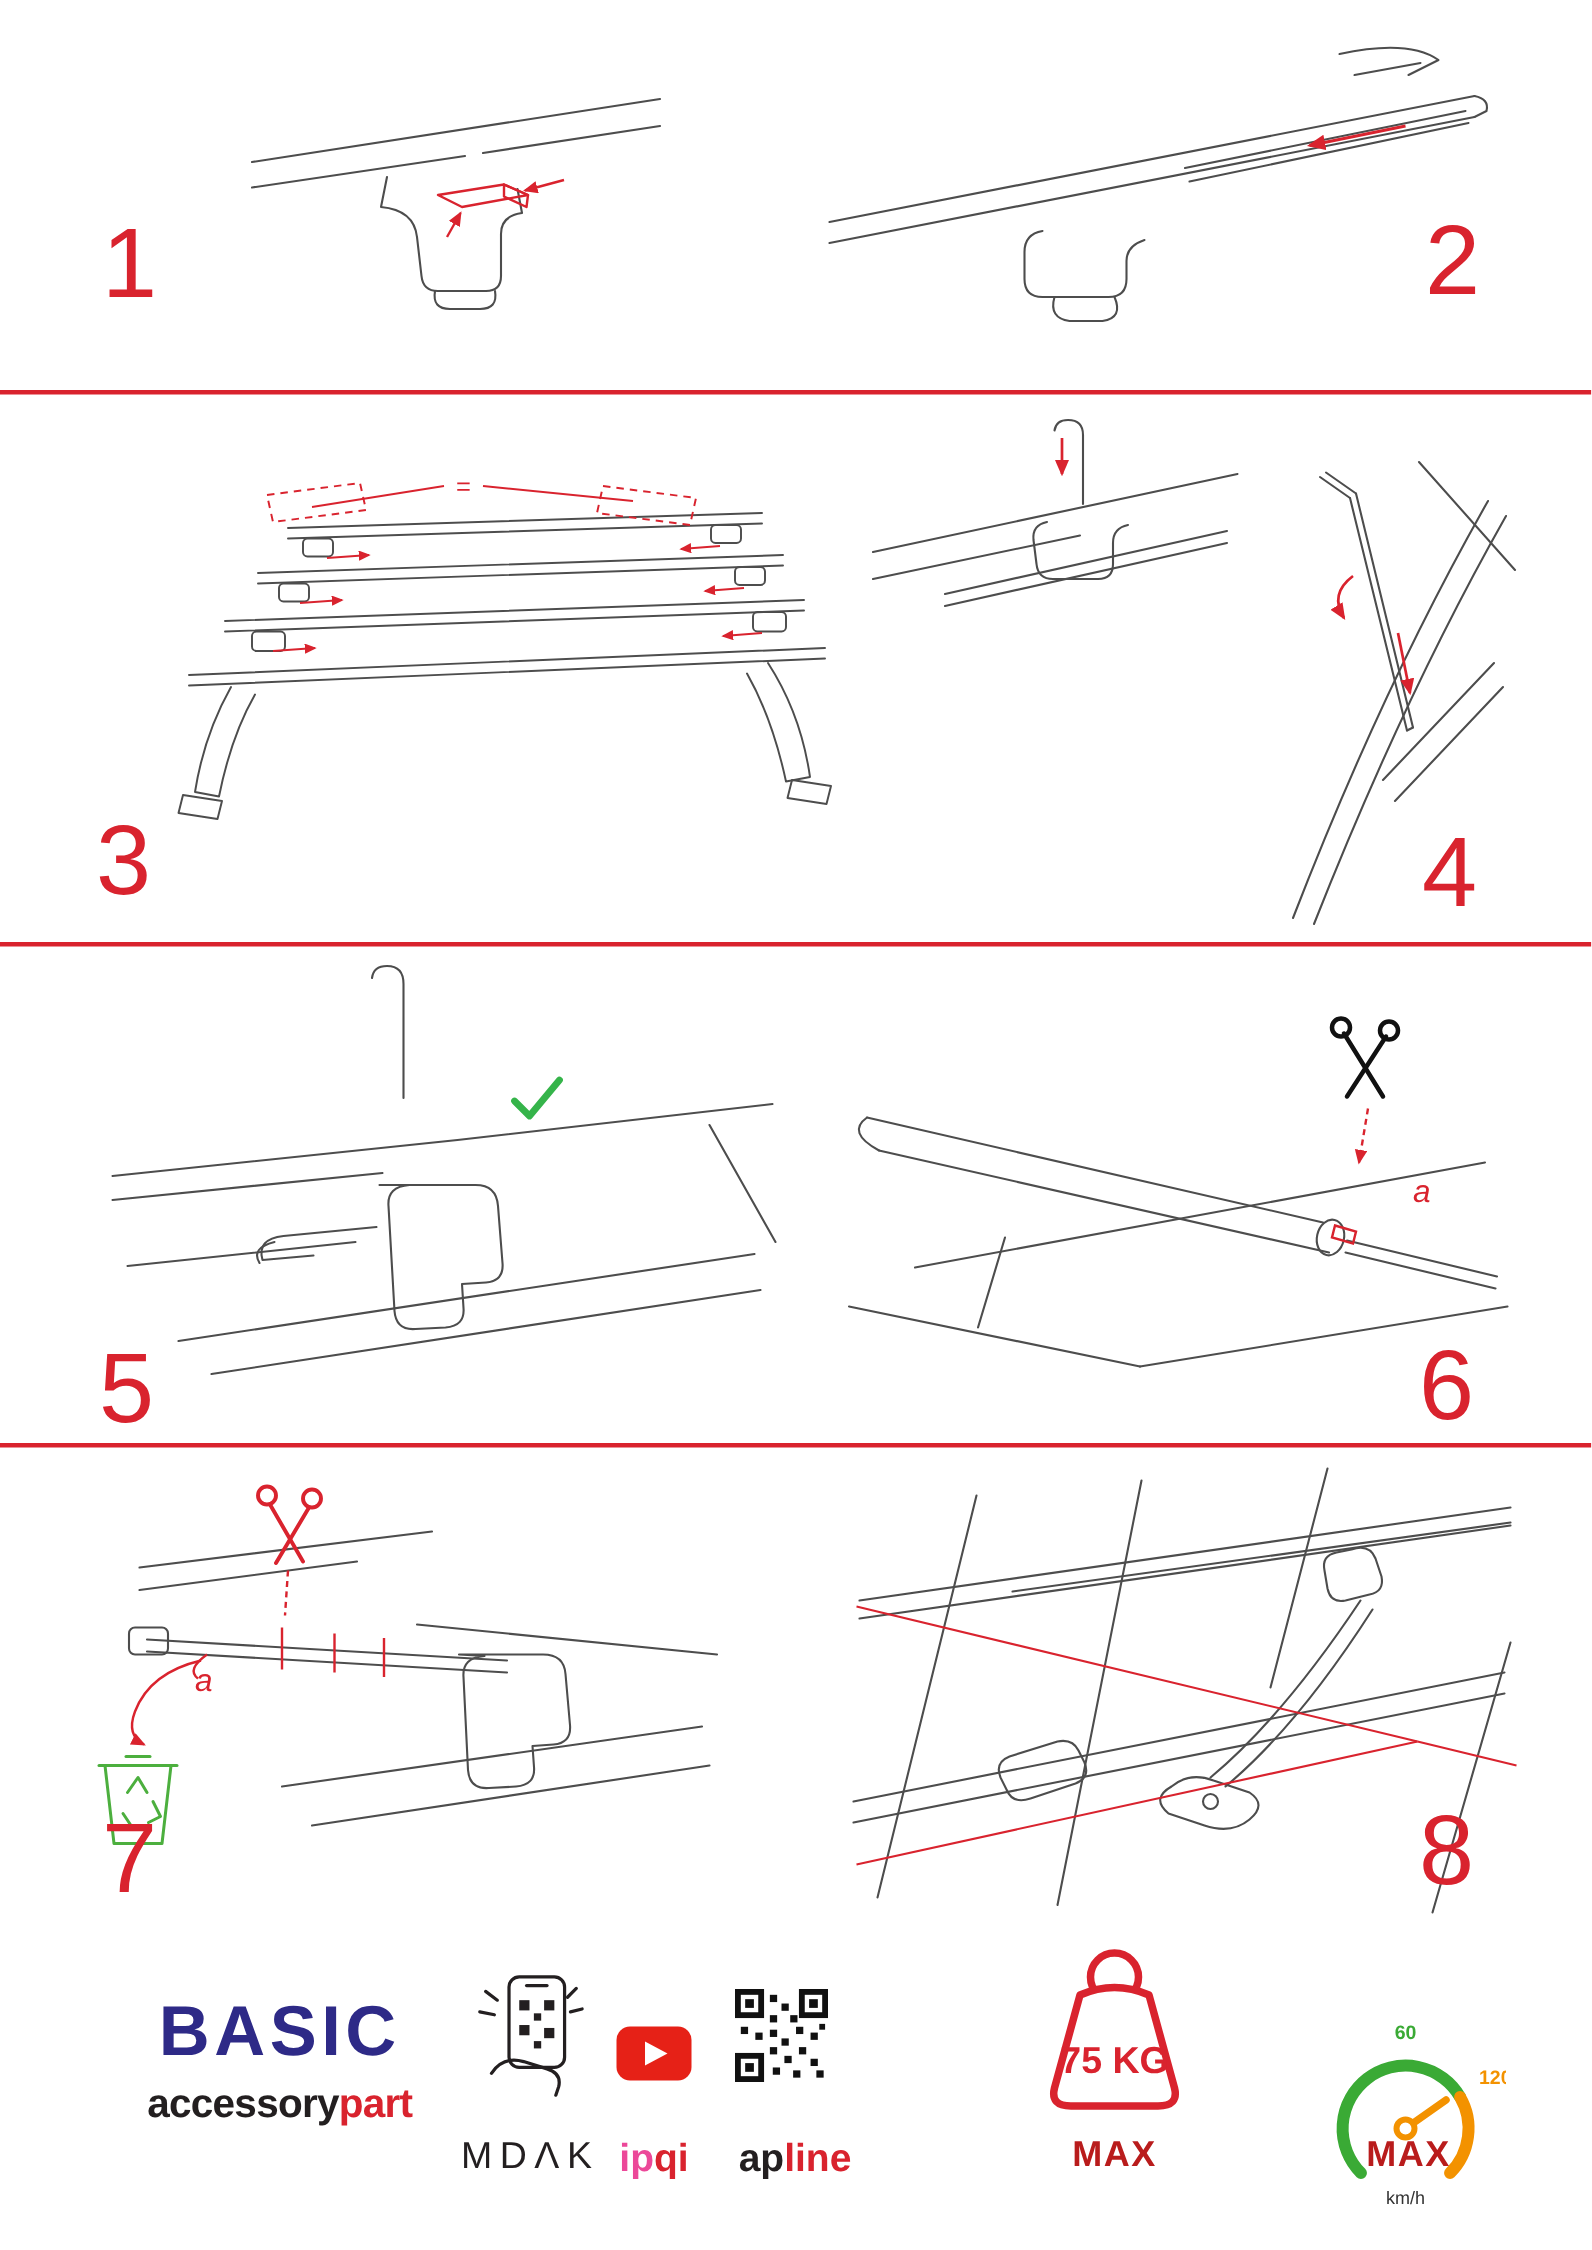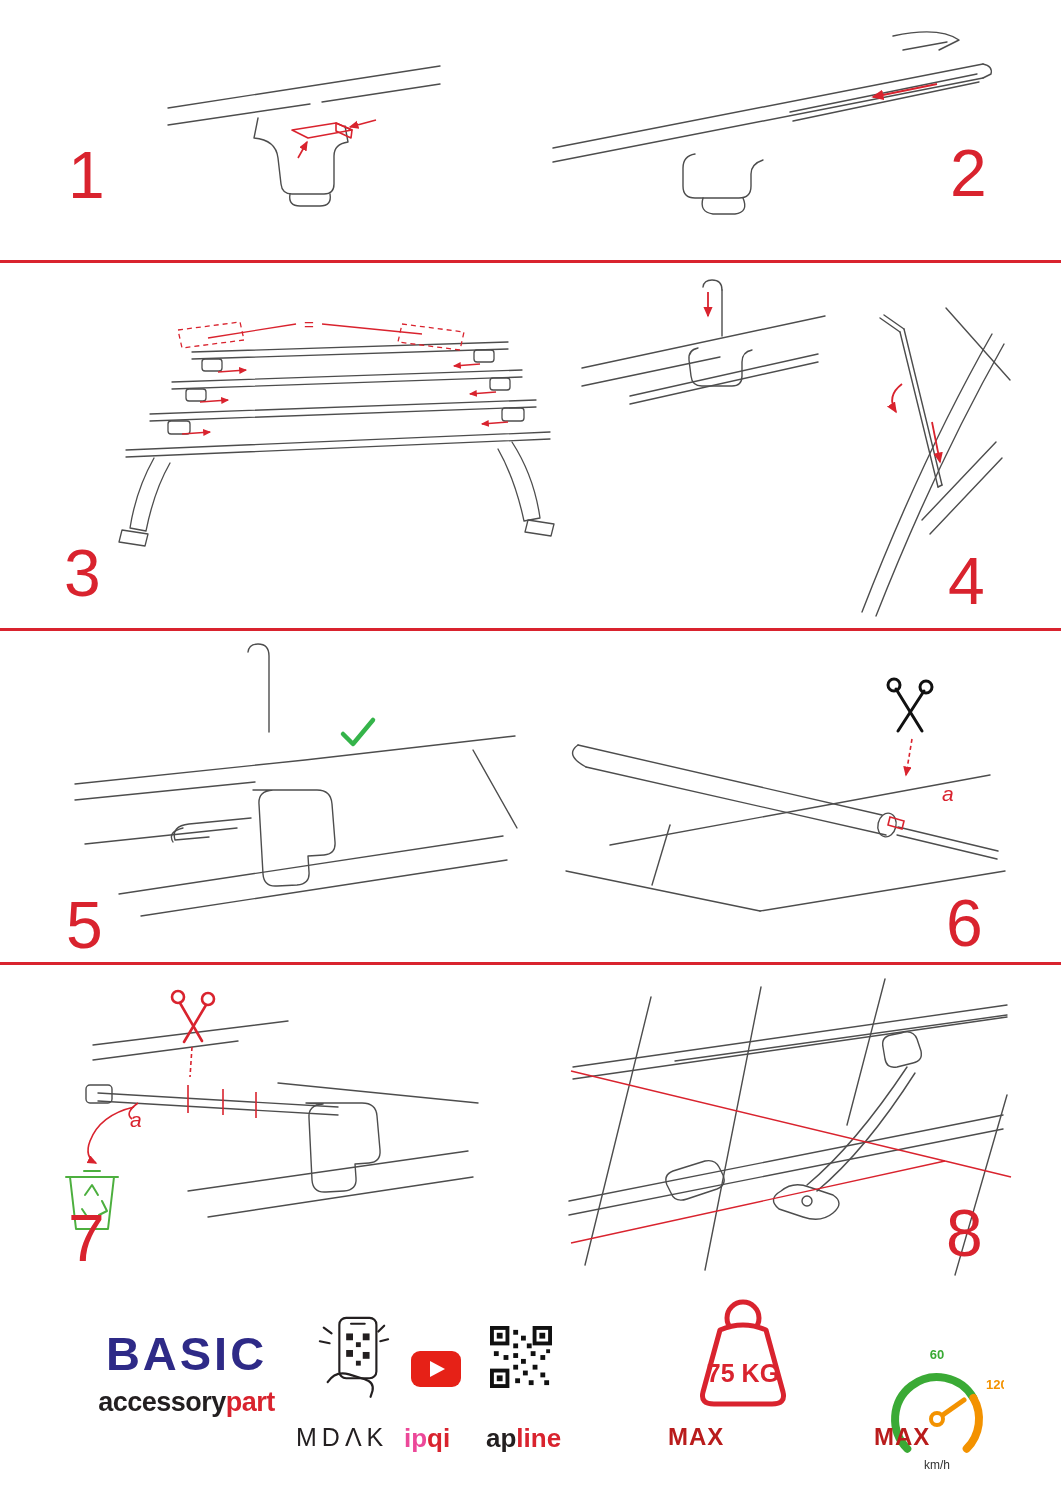--- a/index.html
+++ b/index.html
@@ -11,21 +11,21 @@
     --orange:#f39200;
   }
   *{box-sizing:border-box}
   html,body{margin:0;padding:0;background:#fff;font-family:"Liberation Sans",sans-serif}
   .page{position:relative;width:1061px;height:1500px;background:#fff;overflow:hidden}
   .panel{position:absolute}
   .panel svg{display:block;width:100%;height:100%}
   .step-num{position:absolute;font-size:66px;line-height:1;color:var(--red);font-family:"Liberation Sans",sans-serif}
   .divider{position:absolute;left:0;width:1061px;height:3px;background:var(--red)}
   .abs{position:absolute}
-  .footer-label{position:absolute;text-align:left;line-height:1.1}
+  .footer-label{position:absolute;text-align:center;line-height:1.1}
   .brand-box{position:absolute;left:84px;top:1326px;width:205px;text-align:center}
   .brand-title{font-size:47px;font-weight:bold;color:var(--navy);letter-spacing:3px}
   .brand-sub{font-size:27px;font-weight:bold;color:var(--ink);margin-top:6px;letter-spacing:-0.5px}
   .red-text{color:var(--red)}
   .mdak-label{font-size:25px;letter-spacing:5px;color:var(--ink);font-weight:500}
   .ipqi-label{font-size:26px;font-weight:bold}
   .ipqi-dark{color:#ec4899}
   .apline-dark{color:var(--ink)}
   .max-label{font-size:24px;font-weight:bold;color:#b91c1c;letter-spacing:1px}
 </style>

